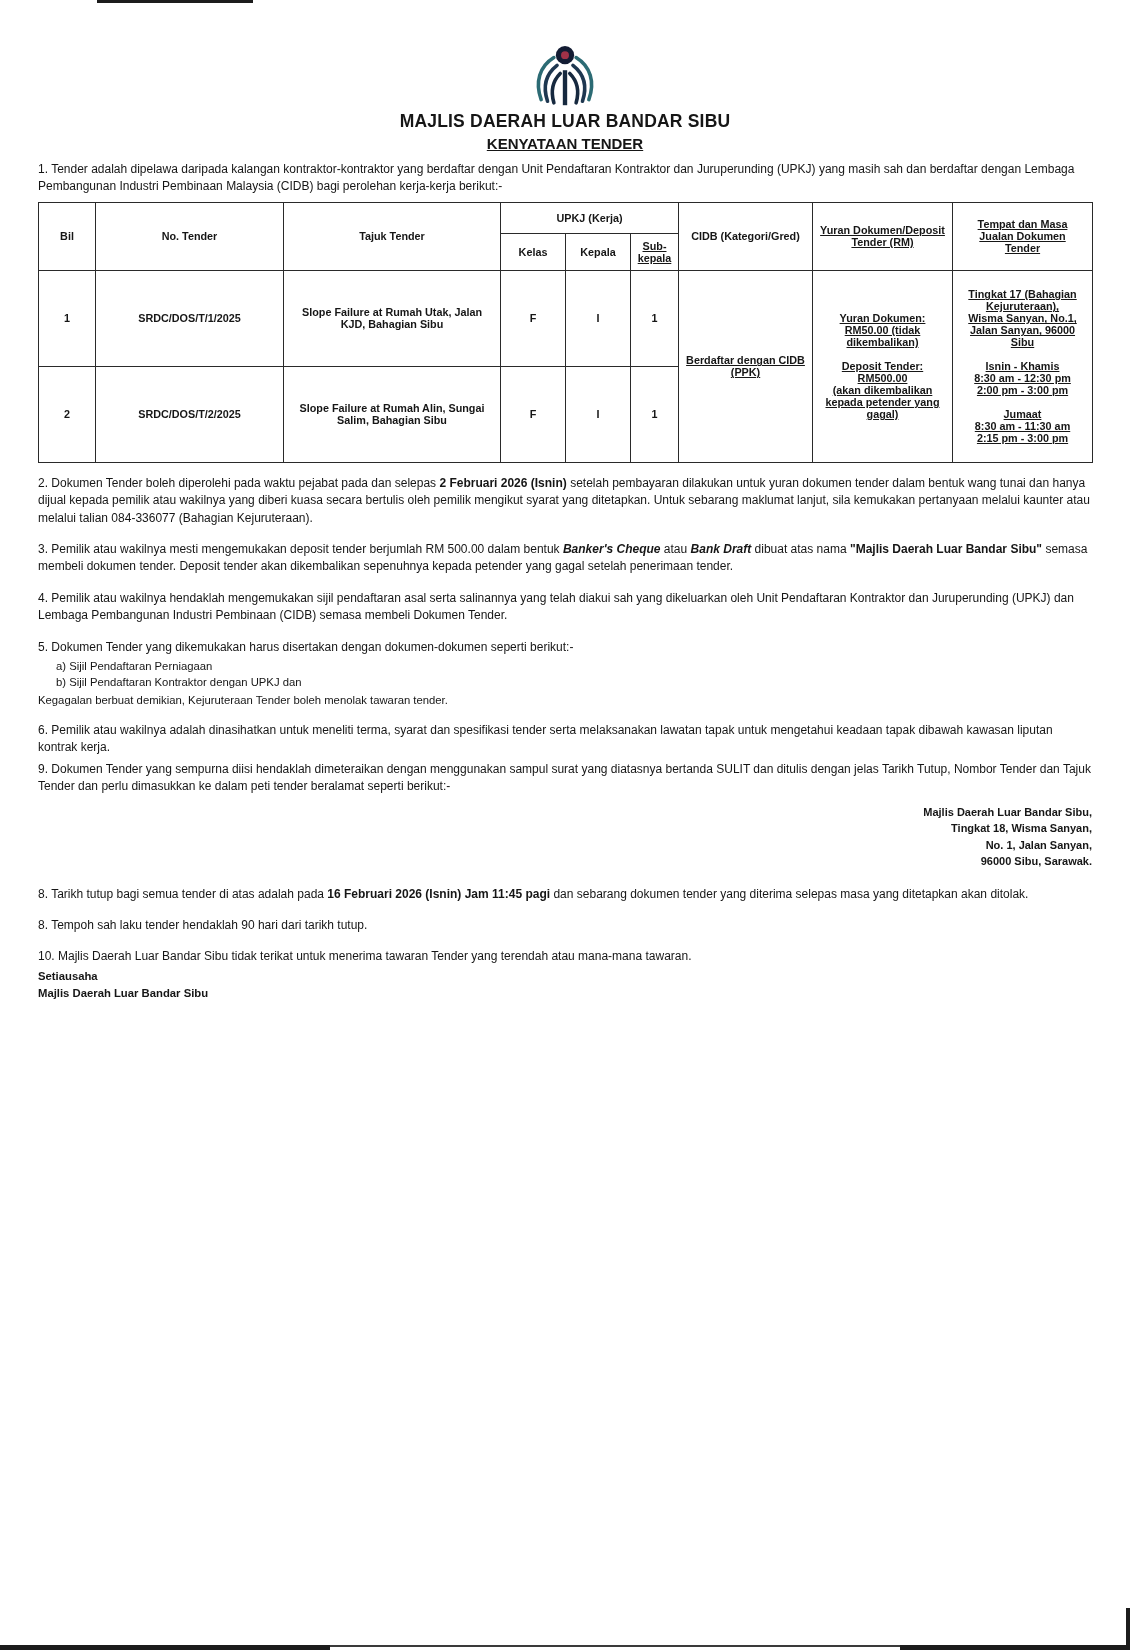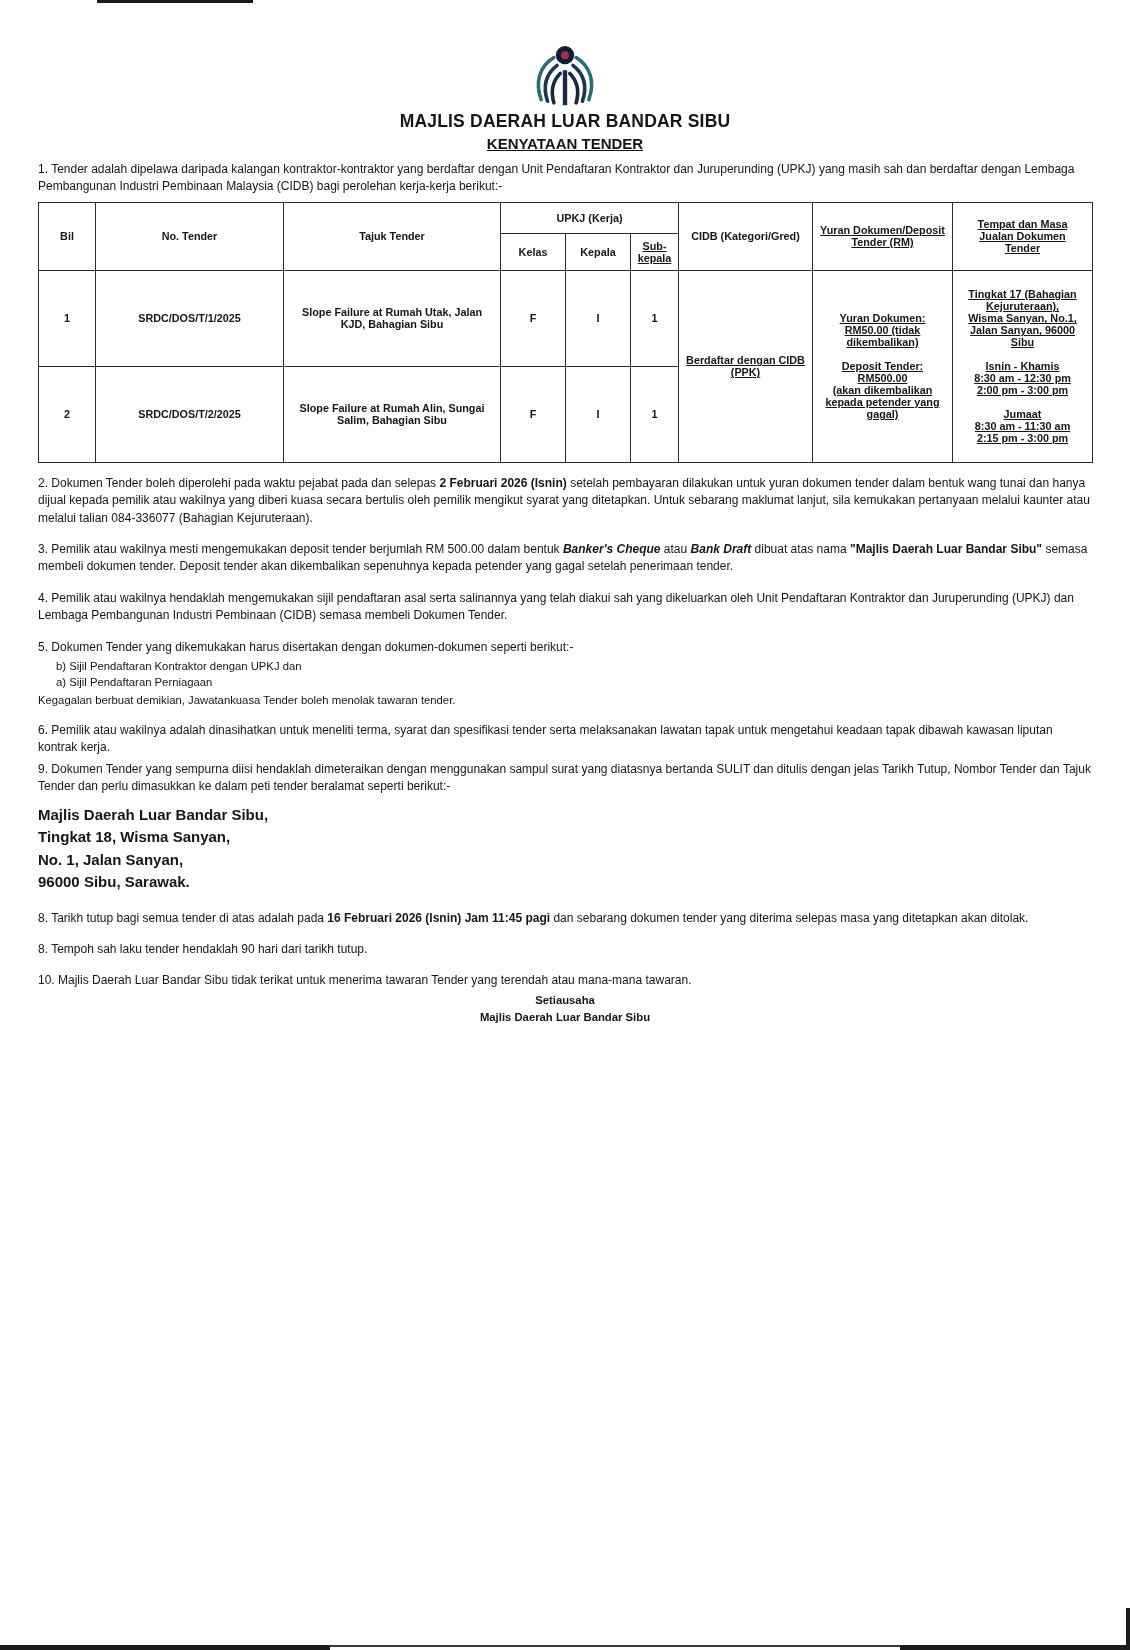--- a/index.html
+++ b/index.html
@@ -45,22 +45,22 @@
   tr.body-row { height: 96px; }
   td.tajuk-cell { text-align: left; }
   .preline { white-space: pre-line; text-decoration: underline; }
 
   
   .sublist { margin: 0 0 0 18px; padding: 0; }
   .sublist div { font-size: 11.3px; line-height: 1.45; }
   .note { font-size: 11.3px; line-height: 1.45; margin: 1px 0 14px; }
 
   
-  .center-block { text-align: left; font-size: 15px; line-height: 1.5; font-weight: bold; margin: 2px 0 16px; }
-  .sig-block { text-align: center; font-size: 11.3px; line-height: 1.5; font-weight: bold; margin-top: 2px; }
+  .center-block { text-align: right; font-size: 11px; line-height: 1.5; font-weight: bold; margin: 2px 0 16px; }
+  .sig-block { font-size: 11.3px; line-height: 1.5; font-weight: bold; margin-top: 2px; }
 
   
   .artifact { position: absolute; background: #1c1c1c; }
   .a-top { top: 0; left: 97px; width: 156px; height: 3px; }
   .a-bot-thin { bottom: 3px; left: 320px; width: 590px; height: 2px; background: #3a3a3a; }
   .a-bot-left { bottom: 0; left: 0; width: 330px; height: 5px; }
   .a-bot-right { bottom: 0; left: 900px; width: 230px; height: 5px; }
   .a-corner { bottom: 0; right: 0; width: 4px; height: 42px; }
 </style>
 </head>
@@ -164,24 +164,24 @@
     </tr>
   </tbody>
     </table>
 
   <p class="clause"><span>2. Dokumen Tender boleh diperolehi pada waktu pejabat pada dan selepas </span><span style="font-weight: bold;">2 Februari 2026 (Isnin)</span><span> setelah pembayaran dilakukan untuk yuran dokumen tender dalam bentuk wang tunai dan hanya dijual kepada pemilik atau wakilnya yang diberi kuasa secara bertulis oleh pemilik mengikut syarat yang ditetapkan. Untuk sebarang maklumat lanjut, sila kemukakan pertanyaan melalui kaunter atau melalui talian 084-336077 (Bahagian Kejuruteraan).</span></p>
   <p class="clause"><span>3. Pemilik atau wakilnya mesti mengemukakan deposit tender berjumlah RM 500.00 dalam bentuk </span><span style="font-weight: bold; font-style: italic;">Banker's Cheque</span><span> atau </span><span style="font-weight: bold; font-style: italic;">Bank Draft</span><span> dibuat atas nama </span><span style="font-weight: bold;">"Majlis Daerah Luar Bandar Sibu"</span><span> semasa membeli dokumen tender. Deposit tender akan dikembalikan sepenuhnya kepada petender yang gagal setelah penerimaan tender.</span></p>
   <p class="clause">4. Pemilik atau wakilnya hendaklah mengemukakan sijil pendaftaran asal serta salinannya yang telah diakui sah yang dikeluarkan oleh Unit Pendaftaran Kontraktor dan Juruperunding (UPKJ) dan Lembaga Pembangunan Industri Pembinaan (CIDB) semasa membeli Dokumen Tender.</p>
 
   <p class="clause tight" style="margin-bottom:2px">5. Dokumen Tender yang dikemukakan harus disertakan dengan dokumen-dokumen seperti berikut:-</p>
   <div class="sublist">
+    <div>a) Sijil Pendaftaran Perniagaan</div>
     <div>b) Sijil Pendaftaran Kontraktor dengan UPKJ dan</div>
-    <div>a) Sijil Pendaftaran Perniagaan</div>
-  </div>
-  <div class="note">Kegagalan berbuat demikian, Jawatankuasa Tender boleh menolak tawaran tender.</div>
+  </div>
+  <div class="note">Kegagalan berbuat demikian, Kejuruteraan Tender boleh menolak tawaran tender.</div>
 
   <p class="clause" style="margin-bottom:4px">6.  Pemilik atau wakilnya adalah dinasihatkan untuk meneliti terma, syarat dan spesifikasi tender serta melaksanakan lawatan tapak untuk mengetahui keadaan tapak dibawah kawasan liputan kontrak kerja.</p>
   <p class="clause" style="margin-bottom:8px">9. Dokumen Tender yang sempurna diisi hendaklah dimeteraikan dengan menggunakan sampul surat yang diatasnya bertanda SULIT dan ditulis dengan jelas Tarikh Tutup, Nombor Tender dan Tajuk Tender dan perlu dimasukkan ke dalam peti tender beralamat seperti berikut:-</p>
 
   <div class="center-block">
     <div>Majlis Daerah Luar Bandar Sibu,</div>
     <div>Tingkat 18, Wisma Sanyan,</div>
     <div>No. 1, Jalan Sanyan,</div>
     <div>96000 Sibu, Sarawak.</div>
   </div>

